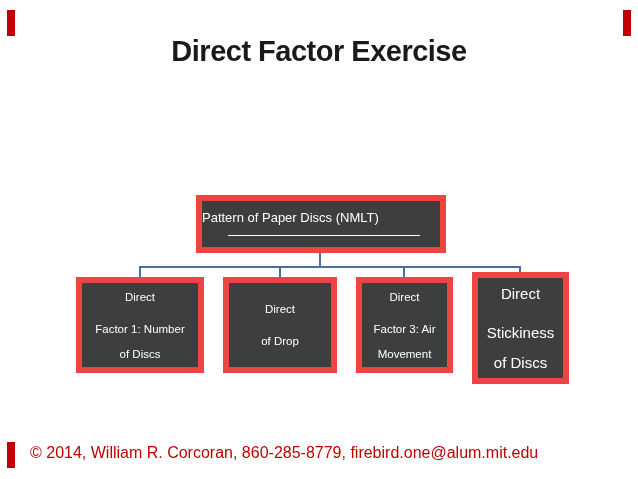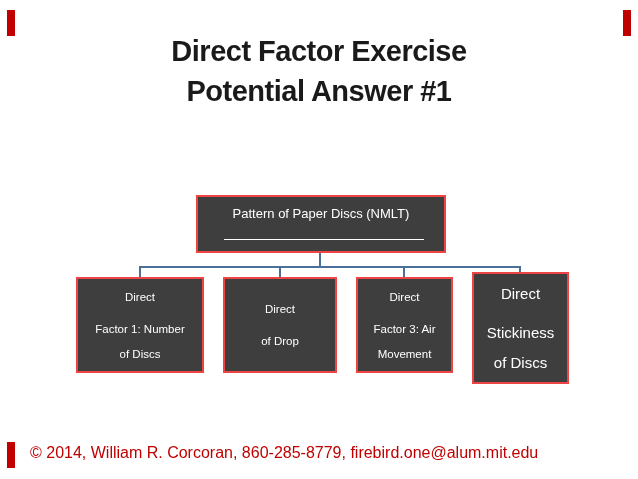--- a/index.html
+++ b/index.html
@@ -13,22 +13,22 @@
   .corner-mark.tr{left:623px;top:10px;}
   .corner-mark.bl{left:7px;top:442px;}
   
   .title{
     position:absolute;left:0;top:12px;width:638px;text-align:center;
     color:#1A1A1A;font-size:29px;line-height:40px;font-weight:700;letter-spacing:-0.5px;
   }
   .title .tline{display:block;}
   
   .node{
-    position:absolute;background:#3E3E3E;border:2px solid #ef4444;box-sizing:border-box;
-    color:#FFFFFF;text-align:center;
+    position:absolute;background:#3E3E3E;border:6px solid #ef4444;box-sizing:border-box;
+    color:#FFFFFF;text-align:left;
   }
   .root-box{left:196px;top:195px;width:250px;height:58px;font-size:13px;}
   .root-box .root-label{display:block;margin-top:9px;}
   .root-underline{
     position:absolute;left:26px;right:20px;bottom:11px;height:0;
     border-bottom:1.5px solid #FFFFFF;
   }
   .child{
     display:flex;flex-direction:column;justify-content:center;align-items:center;
     font-size:11.5px;line-height:16px;gap:9px;
@@ -61,21 +61,20 @@
 <body>
 
 <div class="slide">
 
   <div class="corner-mark tl"></div>
   <div class="corner-mark tr"></div>
   <div class="corner-mark bl"></div>
 
   <h1 class="title">
     <span class="tline">Direct Factor Exercise</span>
-    <span class="tline">Potential Answer #1</span>
   </h1>
 
   <div class="conn stub-root"></div>
   <div class="conn rail"></div>
   <div class="conn drop1"></div>
   <div class="conn drop2"></div>
   <div class="conn drop3"></div>
   <div class="conn drop4"></div>
 
   <div class="node root-box">

